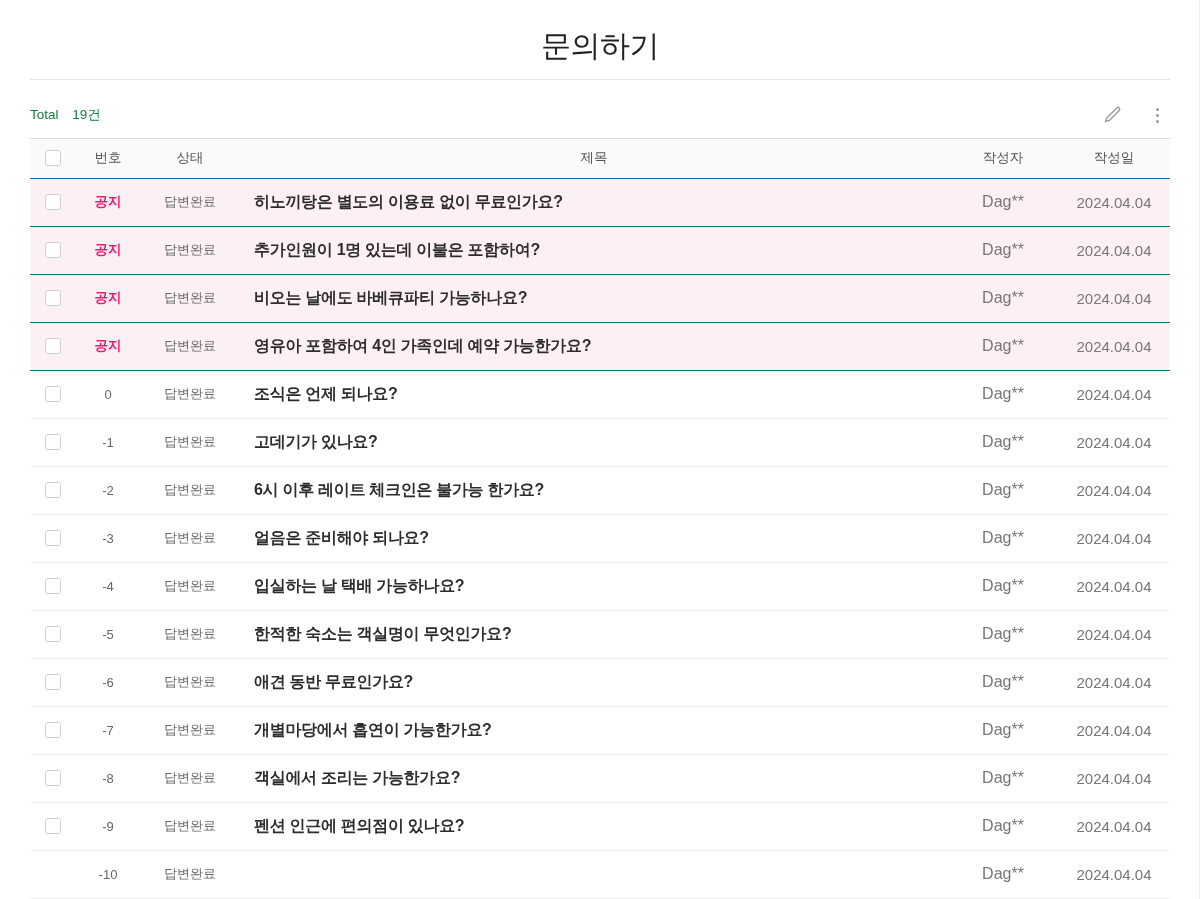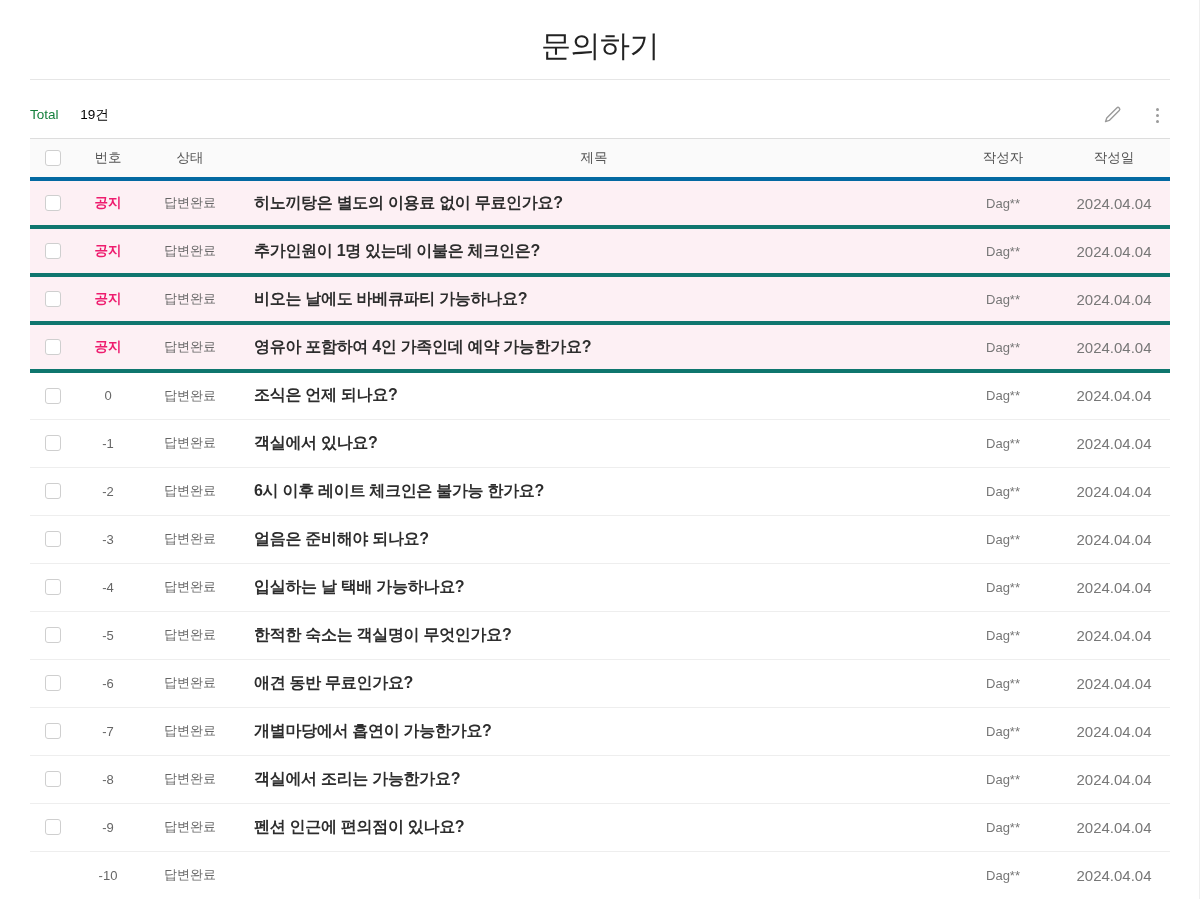--- a/index.html
+++ b/index.html
@@ -53,21 +53,21 @@
     display: flex;
     align-items: center;
     justify-content: space-between;
     padding-top: 12px;
   }
   .total-wrap {
     font-size: 13.5px;
     color: #444;
   }
   .total-label { color: #15803d; }
-  .total-count { margin-left: 18px; color: #000000; }
+  .total-count { margin-left: 10px; color: #15803d; }
   .toolbar-actions {
     display: flex;
     align-items: center;
     gap: 18px;
   }
   .icon-btn {
     width: 26px;
     height: 26px;
     display: flex;
     align-items: center;
@@ -99,58 +99,58 @@
     border-collapse: collapse;
     table-layout: fixed;
   }
   thead th {
     font-size: 13.5px;
     font-weight: 400;
     color: #555555;
     background: #fafafa;
     padding: 10px 0;
     height: 39px;
-    border-bottom: 4px solid #0369a1;
+    border-bottom: 1px solid #0369a1;
   }
   col.c-check { width: 46px; }
   col.c-no    { width: 64px; }
   col.c-state { width: 100px; }
   col.c-title { width: auto; }
   col.c-writer{ width: 110px; }
   col.c-date  { width: 112px; }
 
   tbody td {
     font-size: 13.5px;
     color: #555;
     padding: 0;
     height: 48px;
     border-bottom: 1px solid #eeeeee;
     vertical-align: middle;
   }
   tbody tr.notice td {
     background: #fdf0f4;
-    border-bottom: 4px solid #0f766e;
+    border-bottom: 1px solid #0f766e;
   }
   .cell-center { text-align: center; }
   .cell-no { font-size: 13px; color: #666; text-align: center; }
   .cell-no.notice-badge {
     color: #ee1c6e;
     font-weight: bold;
     font-size: 13.5px;
   }
   .cell-state { text-align: center; color: #666; font-size: 13px; }
   .cell-title {
     padding-left: 14px;
     font-size: 16px;
     font-weight: bold;
     color: #2d2d2d;
     letter-spacing: -0.3px;
   }
   .cell-title a { color: inherit; text-decoration: none; cursor: pointer; }
-  .cell-writer { text-align: center; color: #777; font-size: 13px; }
+  .cell-writer { text-align: center; color: #777; font-size: 16px; }
   .cell-date { text-align: center; color: #777; font-size: 15px; }
 
   .chk {
     -webkit-appearance: none;
     appearance: none;
     width: 16px;
     height: 16px;
     border: 1px solid #cfcfcf;
     border-radius: 3px;
     background: #ffffff;
@@ -227,21 +227,21 @@
             <td class="cell-no notice-badge">공지</td>
             <td class="cell-state">답변완료</td>
             <td class="cell-title"><a>히노끼탕은 별도의 이용료 없이 무료인가요?</a></td>
             <td class="cell-writer">Dag**</td>
             <td class="cell-date">2024.04.04</td>
           </tr>
           <tr class="notice">
             <td class="cell-center"><input type="checkbox" class="chk" style=""></td>
             <td class="cell-no notice-badge">공지</td>
             <td class="cell-state">답변완료</td>
-            <td class="cell-title"><a>추가인원이 1명 있는데 이불은 체크인은?</a></td>
+            <td class="cell-title"><a>추가인원이 1명 있는데 이불은 포함하여?</a></td>
             <td class="cell-writer">Dag**</td>
             <td class="cell-date">2024.04.04</td>
           </tr>
           <tr class="notice">
             <td class="cell-center"><input type="checkbox" class="chk" style=""></td>
             <td class="cell-no notice-badge">공지</td>
             <td class="cell-state">답변완료</td>
             <td class="cell-title"><a>비오는 날에도 바베큐파티 가능하나요?</a></td>
             <td class="cell-writer">Dag**</td>
             <td class="cell-date">2024.04.04</td>
@@ -259,21 +259,21 @@
             <td class="cell-no">0</td>
             <td class="cell-state">답변완료</td>
             <td class="cell-title"><a>조식은 언제 되나요?</a></td>
             <td class="cell-writer">Dag**</td>
             <td class="cell-date">2024.04.04</td>
           </tr>
           <tr>
             <td class="cell-center"><input type="checkbox" class="chk" style=""></td>
             <td class="cell-no">-1</td>
             <td class="cell-state">답변완료</td>
-            <td class="cell-title"><a>객실에서 있나요?</a></td>
+            <td class="cell-title"><a>고데기가 있나요?</a></td>
             <td class="cell-writer">Dag**</td>
             <td class="cell-date">2024.04.04</td>
           </tr>
           <tr>
             <td class="cell-center"><input type="checkbox" class="chk" style=""></td>
             <td class="cell-no">-2</td>
             <td class="cell-state">답변완료</td>
             <td class="cell-title"><a>6시 이후 레이트 체크인은 불가능 한가요?</a></td>
             <td class="cell-writer">Dag**</td>
             <td class="cell-date">2024.04.04</td>

